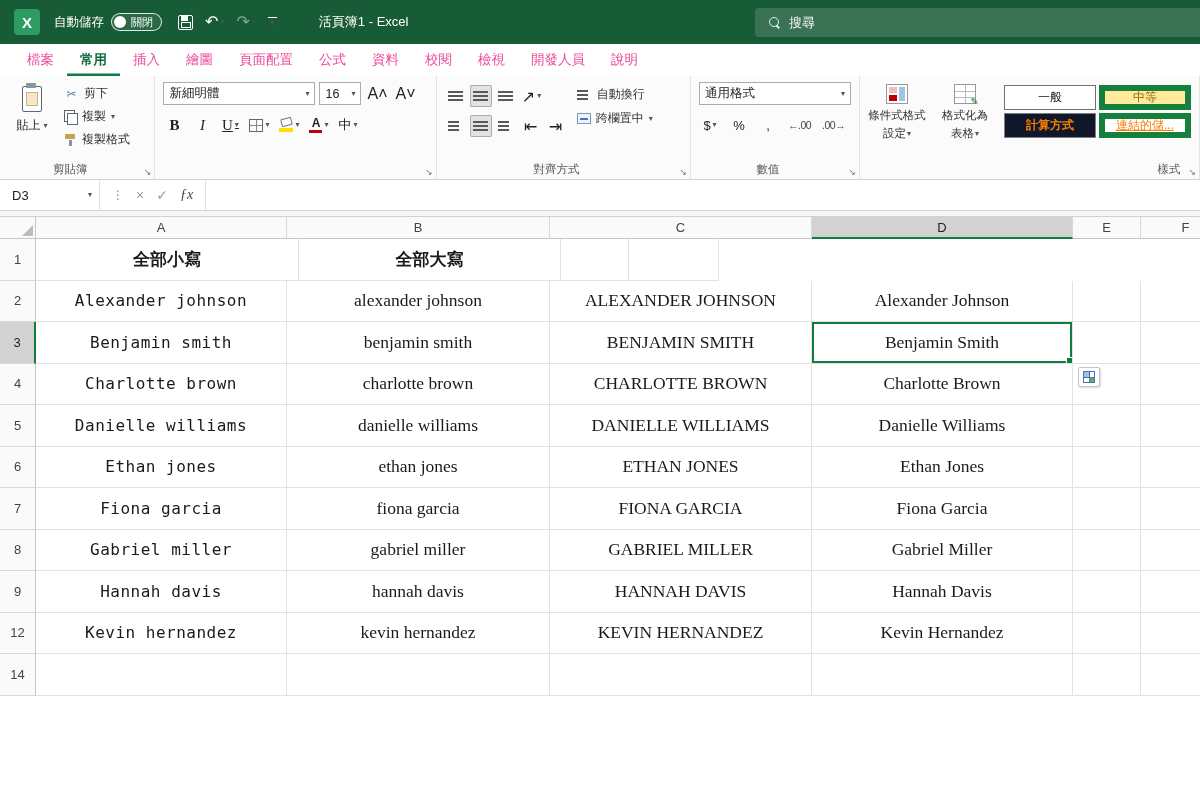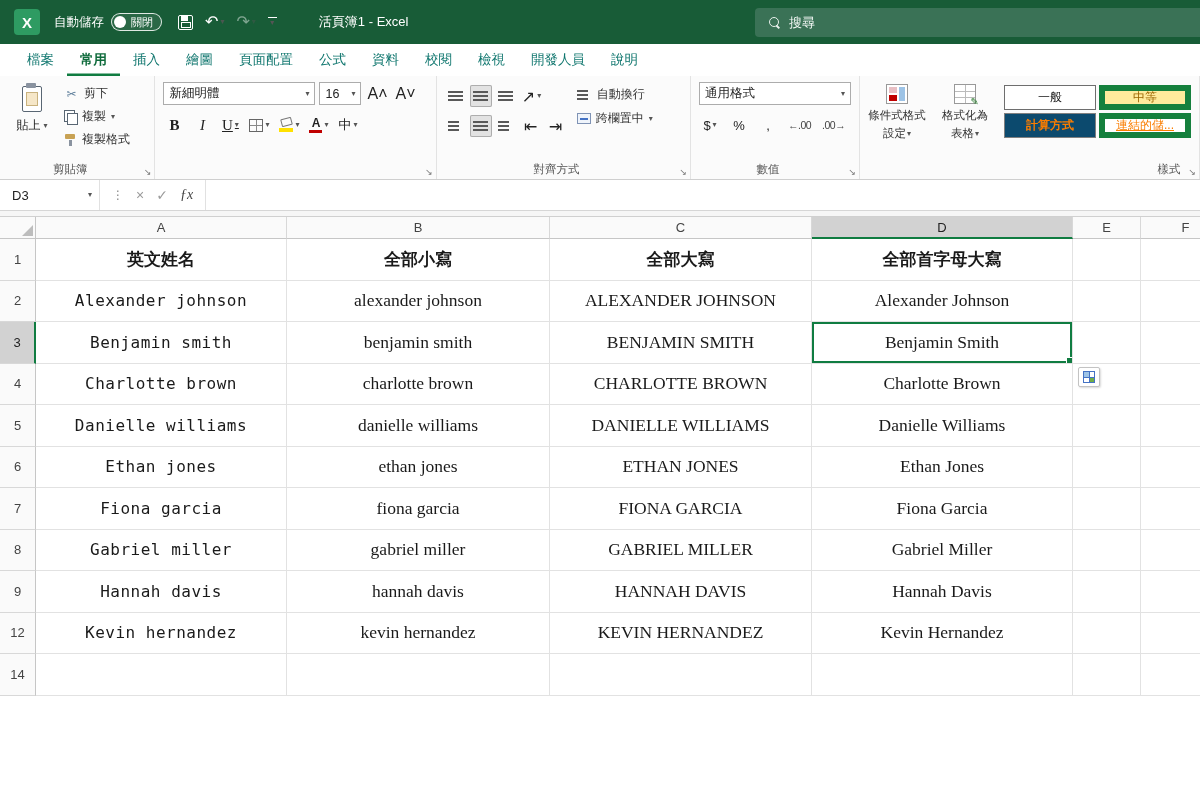--- a/index.html
+++ b/index.html
@@ -26,21 +26,21 @@
   .qat-more .dd{font-size:8px}
   .win-title{margin-left:42px;font-size:13px;white-space:nowrap}
   .searchbox{position:absolute;left:755px;top:8px;width:460px;height:29px;border-radius:4px;
     background:#3A7256;display:flex;align-items:center;padding-left:14px;gap:9px;font-size:13px;color:#F2F7F4}
   .icon-mag{width:11px;height:11px;position:relative;display:inline-block}
   .icon-mag::before{content:"";position:absolute;left:0;top:0;width:8px;height:8px;border:1.6px solid #E8F0EB;border-radius:50%}
   .icon-mag::after{content:"";position:absolute;right:0;bottom:0;width:4px;height:1.6px;background:#E8F0EB;transform:rotate(45deg)}
 
   
   .tabrow{height:32px;background:#fff;display:flex;align-items:stretch;padding-left:14px}
-  .tab{display:flex;align-items:center;padding:0 13px;font-size:13.5px;color:#0f766e;cursor:default}
+  .tab{display:flex;align-items:center;padding:0 13px;font-size:13.5px;color:#ec4899;cursor:default}
   .tab.active{color:#0F6B3C;font-weight:bold;box-shadow:inset 0 -2.5px 0 #107C41}
 
   
   .ribbon{height:104px;background:#FBFBFB;border-bottom:1px solid #CFCFCF;display:flex}
   .grp{position:relative;border-right:1px solid #E3E3E3;padding:6px 8px 18px 8px}
   .grp-label{position:absolute;bottom:2px;left:0;right:14px;text-align:center;font-size:11.5px;color:#555}
   .launcher{position:absolute;right:3px;bottom:2px;font-size:9px;color:#777}
   .dd{font-size:8px;color:#555;line-height:1}
   .combo{border:1px solid #ACACAC;background:#fff;height:23px;display:flex;align-items:center;
     justify-content:space-between;padding:0 5px;font-size:12.5px;color:#222}
@@ -112,21 +112,21 @@
   .icon-fat{width:22px;height:20px;border:1px solid #999;position:relative;background:
     linear-gradient(#BBB,#BBB) 0 6px/100% 1px no-repeat,
     linear-gradient(#BBB,#BBB) 0 12px/100% 1px no-repeat,
     linear-gradient(#BBB,#BBB) 10px 0/1px 100% no-repeat;background-color:#fff}
   .icon-fat::after{content:"✎";position:absolute;right:-4px;bottom:-5px;font-size:10px;color:#2E7D32}
   .gallery{display:grid;grid-template-columns:92px 92px;grid-auto-rows:25px;gap:3px;padding-top:3px}
   .gal-item{display:flex;align-items:center;justify-content:center;font-size:12px;background:#fff;
     border:6px solid #15803d;white-space:nowrap;overflow:hidden}
   .gal-item.normal{border:1px solid #6E6E6E;color:#111}
   .gal-item.neutral{background:#FFEB9C;color:#9C6500}
-  .gal-item.calculation{background:#0c4a6e;border:1px solid #7F7F7F;color:#FA7D00;font-weight:bold}
+  .gal-item.calculation{background:#0f172a;border:1px solid #7F7F7F;color:#FA7D00;font-weight:bold}
   .gal-item.linked{color:#FA7D00;text-decoration:underline}
 
   
   .formulabar{height:31px;border-bottom:1px solid #D6D6D6;display:flex;align-items:stretch;background:#fff}
   .namebox{width:100px;display:flex;align-items:center;justify-content:space-between;
     padding:0 7px 0 12px;font-size:13px;border-right:1px solid #E1E1E1}
   .fbtns{display:flex;align-items:center;gap:12px;padding:0 12px;border-right:1px solid #E1E1E1}
   .fbtns .more{color:#8A8A8A;font-size:12px}
   .fbtns .gray{color:#9B9B9B;font-size:14px}
   .fbtns .fx{font-family:"Liberation Serif",serif;font-style:italic;font-size:14px;color:#444}
@@ -421,24 +421,22 @@
   <div class="colhead" style="width: 251px;">A</div>
       <div class="colhead" style="width: 263px;">B</div>
       <div class="colhead" style="width: 262px;">C</div>
       <div class="colhead hl" style="width: 261px;">D</div>
       <div class="colhead" style="width: 68px;">E</div>
       <div class="colhead" style="width: 90px;">F</div>
     </div>
   <div>
       <div class="grow">
         <div class="rowhead">1</div>
-        <div class="cell c-head" style="width: 251px;">英文姓名</div>
         <div class="cell c-head" style="width: 263px;">全部小寫</div>
         <div class="cell c-head" style="width: 262px;">全部大寫</div>
-        <div class="cell c-head" style="width: 261px;">全部首字母大寫</div>
         <div class="cell c-head" style="width: 68px;"></div>
         <div class="cell c-head" style="width: 90px;"></div>
       </div>
       <div class="grow">
         <div class="rowhead">2</div>
         <div class="cell c-mono" style="width: 251px;">Alexander johnson</div>
         <div class="cell c-serif" style="width: 263px;">alexander johnson</div>
         <div class="cell c-serif" style="width: 262px;">ALEXANDER JOHNSON</div>
         <div class="cell c-serif" style="width: 261px;">Alexander Johnson</div>
         <div class="cell c-serif" style="width: 68px;"></div>

